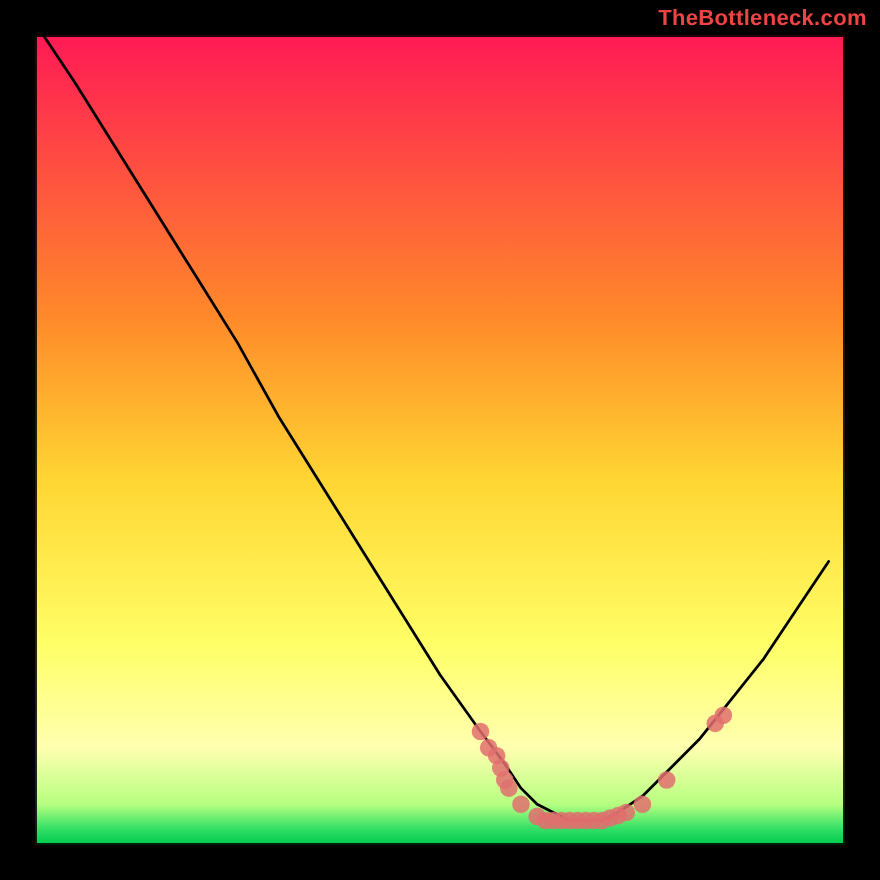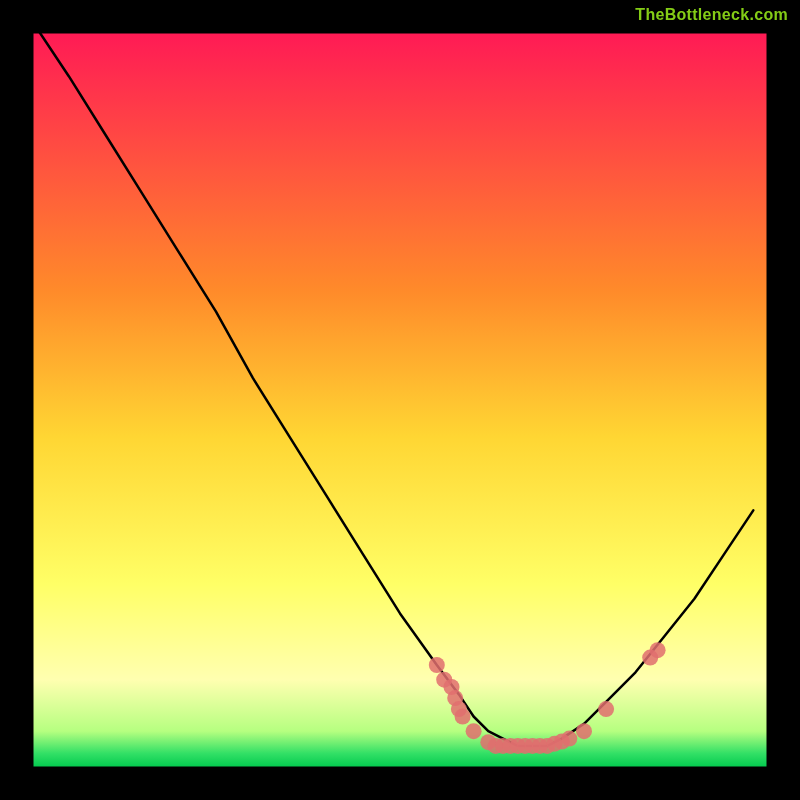--- a/index.html
+++ b/index.html
@@ -14,22 +14,22 @@
   .frame {
     position: relative;
     width: 800px;
     height: 800px;
     background: #000;
   }
   .watermark {
     position: absolute;
     top: 6px;
     right: 12px;
-    color: #84cc16;
-    font-size: 16px;
+    color: #ef4444;
+    font-size: 20px;
     font-weight: 600;
     letter-spacing: 0.3px;
     z-index: 5;
   }
   .plot-wrap {
     position: absolute;
     left: 32px;
     top: 32px;
     width: 736px;
     height: 736px;

